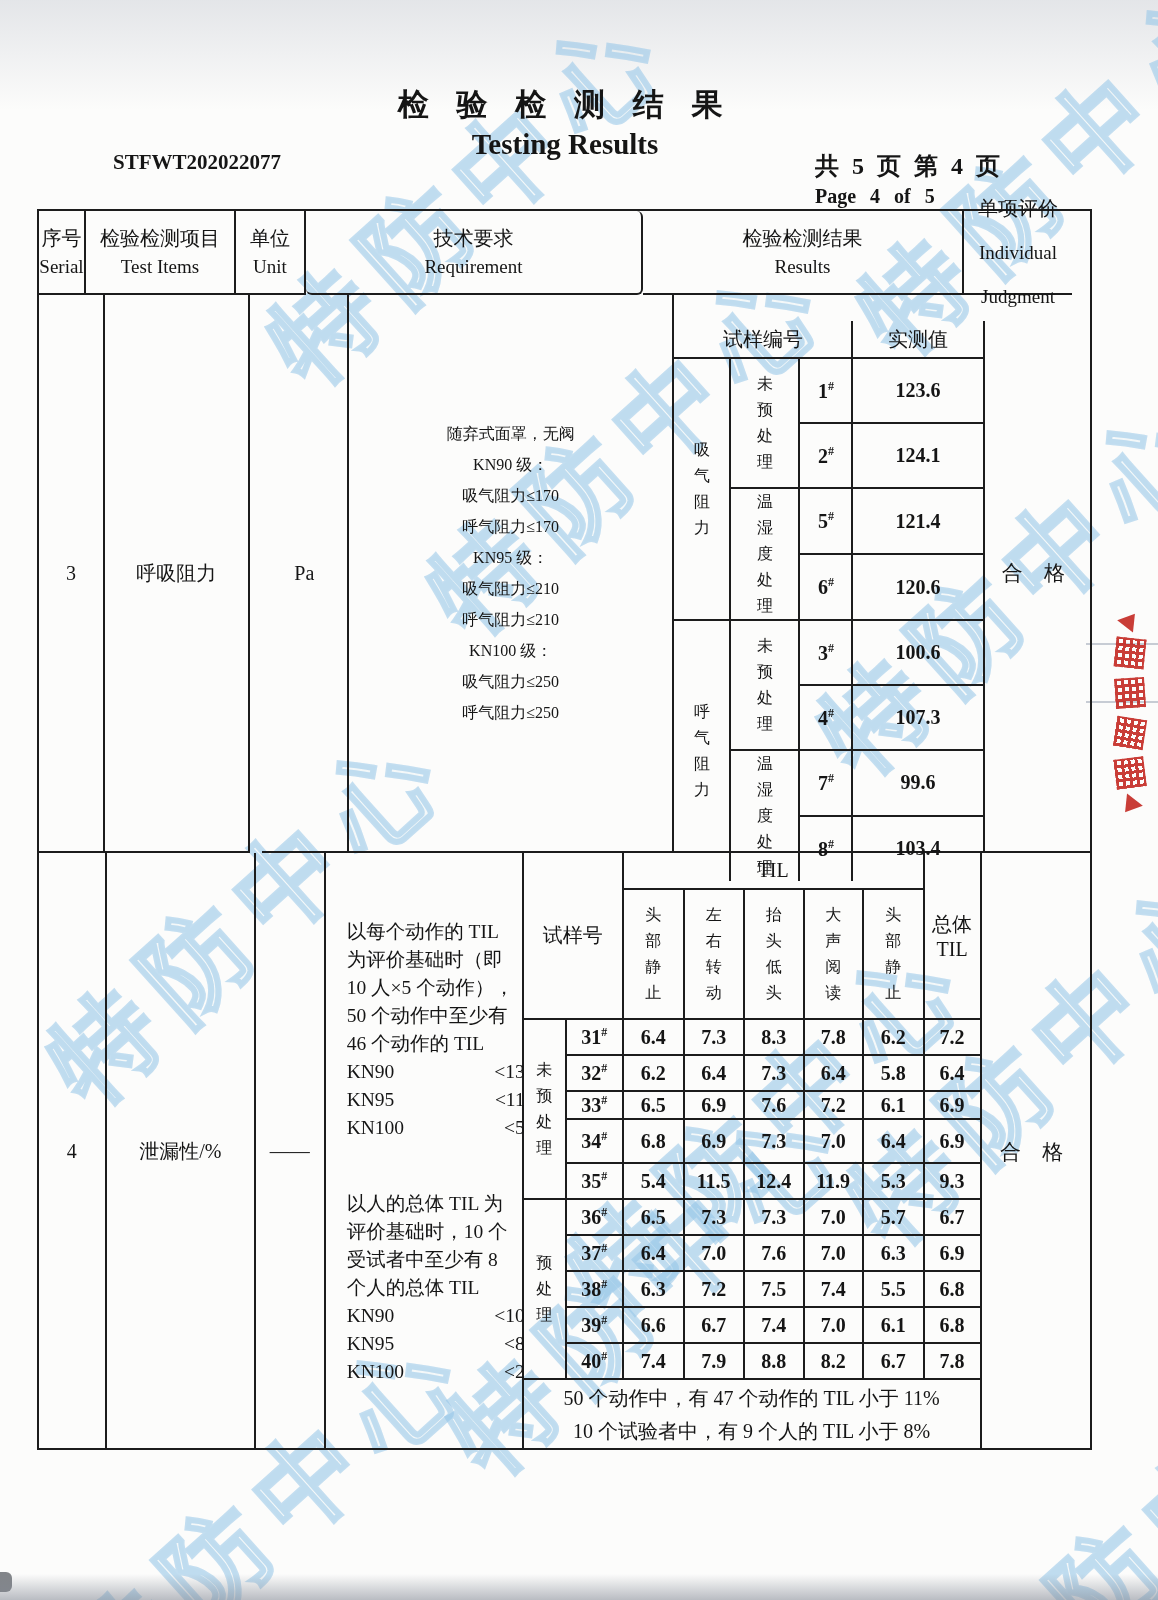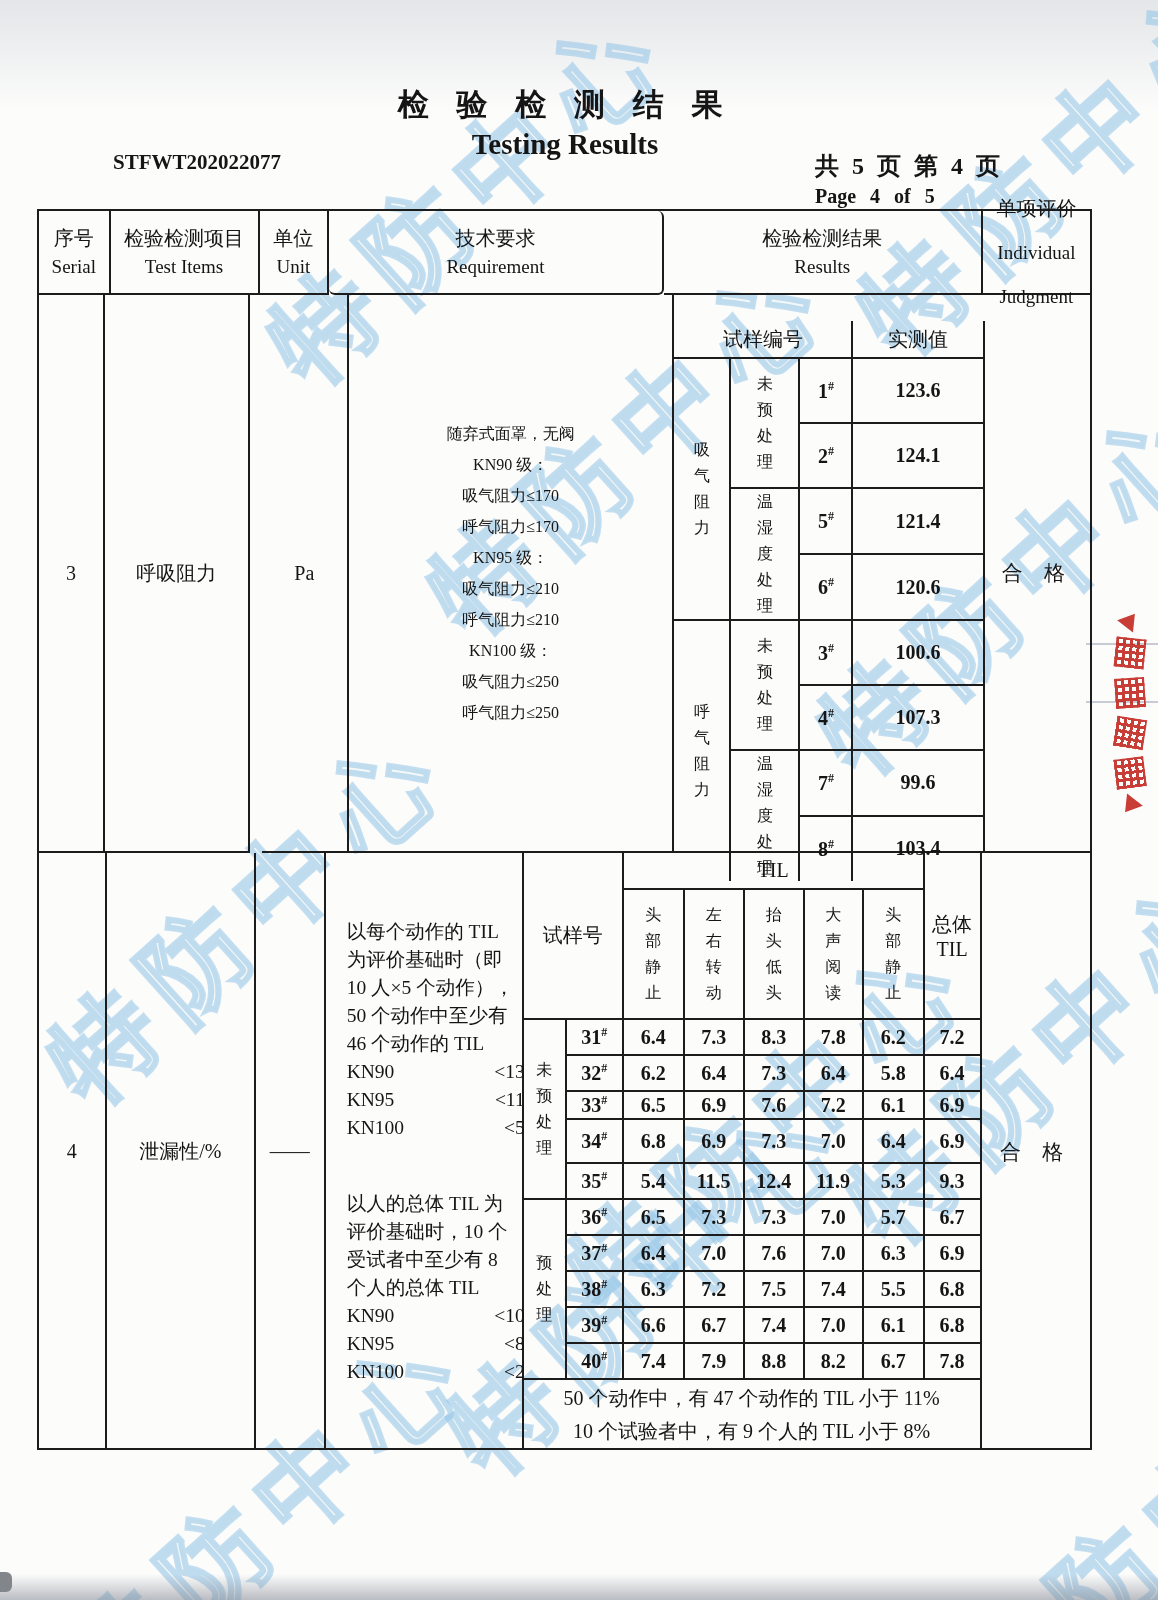--- a/index.html
+++ b/index.html
@@ -88,21 +88,21 @@
   </div>
   <div class="report-no">STFWT202022077</div>
   <div class="pages-block">
     <div class="pages-cn">共 5 页 第 4 页</div>
     <div class="pages-en">Page 4 of 5</div>
   </div>
 
   <div class="mtable">
 
     <div class="trow" style="height:84px;">
-      <div class="c" style="width:72px;">
+      <div class="c" style="width:47px;">
         <div class="hcn">序号</div>
         <div class="hen">Serial</div>
       </div>
       <div class="c" style="width:150px;">
         <div class="hcn">检验检测项目</div>
         <div class="hen">Test Items</div>
       </div>
       <div class="c" style="width:70px;">
         <div class="hcn">单位</div>
         <div class="hen">Unit</div>

